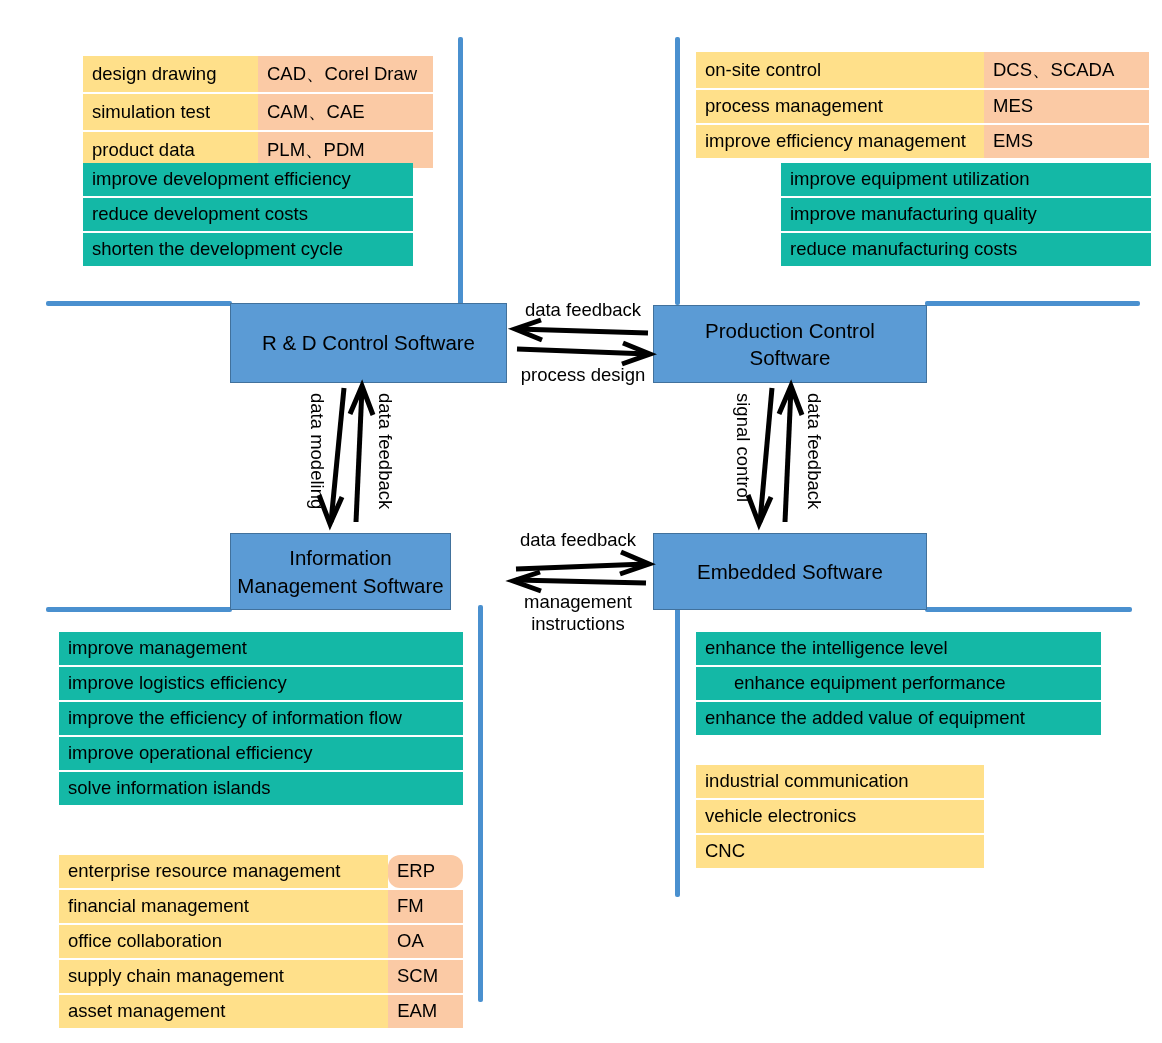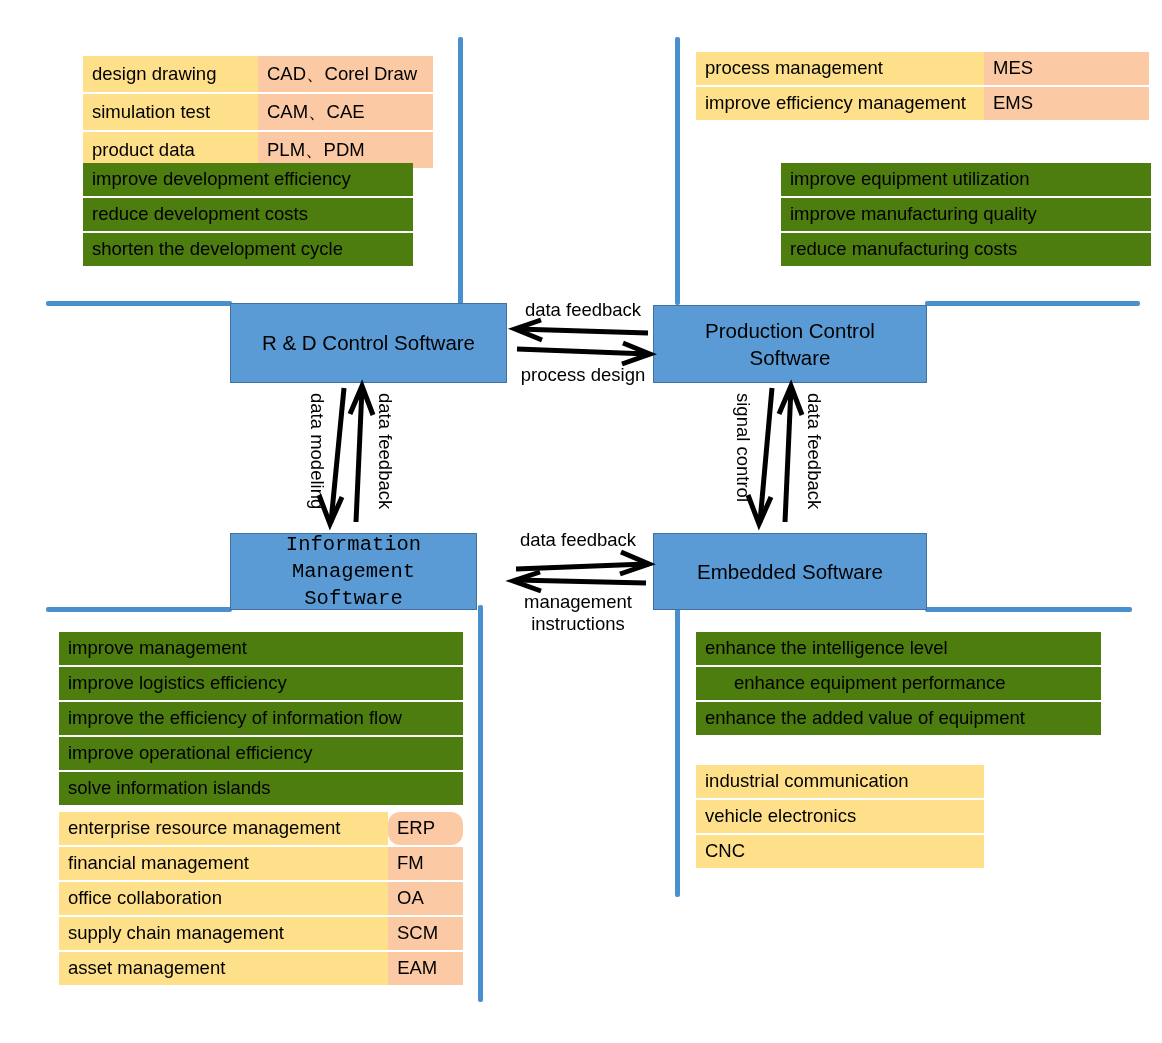--- a/index.html
+++ b/index.html
@@ -32,21 +32,21 @@
   .cell{
     box-sizing:border-box;
     display:flex;align-items:center;
     font-size:18.5px;
     padding:5px 9px 6px 9px;
     color:#000;
     white-space:nowrap;
   }
   .cell.name{background:#ffe08a;}
   .cell.code{background:#fbcaa5;}
-  .cell.grey{background:#4d7c0f;}
+  .cell.grey{background:#14b8a6;}
 
   
   .alabel{
     position:absolute;
     font-size:18.5px;
     color:#000;
     white-space:nowrap;
     text-align:center;
     line-height:1.18;
   }
@@ -94,20 +94,24 @@
     <div class="row">
         <div class="cell grey" style="width:330px;">reduce development costs</div>
       </div>
     <div class="row">
         <div class="cell grey" style="width:330px;">shorten the development cycle</div>
       </div>
   </div>
 
   <div class="rowgroup" style="left:684px;top:52px;width:455px;">
     <div class="row">
+      <div class="cell name" style="width:288px;">on-site control</div>
+      <div class="cell code" style="width:165px;">DCS、SCADA</div>
+    </div>
+    <div class="row">
       <div class="cell name" style="width:288px;">process management</div>
       <div class="cell code" style="width:165px;">MES</div>
     </div>
     <div class="row">
       <div class="cell name" style="width:288px;">improve efficiency management</div>
       <div class="cell code" style="width:165px;">EMS</div>
     </div>
   </div>
   <div class="rowgroup" style="left:769px;top:163px;width:370px;">
     <div class="row">
@@ -131,21 +135,21 @@
     <div class="row">
         <div class="cell grey" style="width:404px;">improve the efficiency of information flow</div>
       </div>
     <div class="row">
         <div class="cell grey" style="width:404px;">improve operational efficiency</div>
       </div>
     <div class="row">
         <div class="cell grey" style="width:404px;">solve information islands</div>
       </div>
   </div>
-  <div class="rowgroup" style="left:47px;top:812px;width:404px;">
+  <div class="rowgroup" style="left:47px;top:855px;width:404px;">
     <div class="row">
       <div class="cell name" style="width:329px;">enterprise resource management</div>
       <div class="cell code" style="width:75px;border-radius:12px;">ERP</div>
     </div>
     <div class="row">
       <div class="cell name" style="width:329px;">financial management</div>
       <div class="cell code" style="width:75px;">FM</div>
     </div>
     <div class="row">
       <div class="cell name" style="width:329px;">office collaboration</div>
@@ -179,21 +183,21 @@
     <div class="row">
         <div class="cell name" style="width:288px;">vehicle electronics</div>
       </div>
     <div class="row">
         <div class="cell name" style="width:288px;">CNC</div>
       </div>
   </div>
 
   <div class="nodebox" style="left:218px;top:303px;width:277px;height:80px;">R &amp; D Control Software</div>
   <div class="nodebox" style="left:641px;top:305px;width:274px;height:78px;padding:0 48px;">Production Control Software</div>
-  <div class="nodebox" style="left:218px;top:533px;width:247px;height:77px;padding:0 6px;font-family:Liberation Mono, monospace;">Information Management Software</div>
+  <div class="nodebox" style="left:218px;top:533px;width:221px;height:77px;padding:0 6px;">Information Management Software</div>
   <div class="nodebox" style="left:641px;top:533px;width:274px;height:77px;">Embedded Software</div>
 
   <svg id="arrows" viewBox="0 0 1162 1043">
 
     <g stroke="#000" stroke-width="5" fill="none">
       <line x1="636" y1="333" x2="505" y2="329"></line>
       <polyline points="529,320 503,329 530,340" stroke-width="5" stroke-linejoin="miter"></polyline>
       <line x1="505" y1="349" x2="636" y2="354"></line>
       <polyline points="611,343 638,354 610,364" stroke-width="5" stroke-linejoin="miter"></polyline>
     </g>

